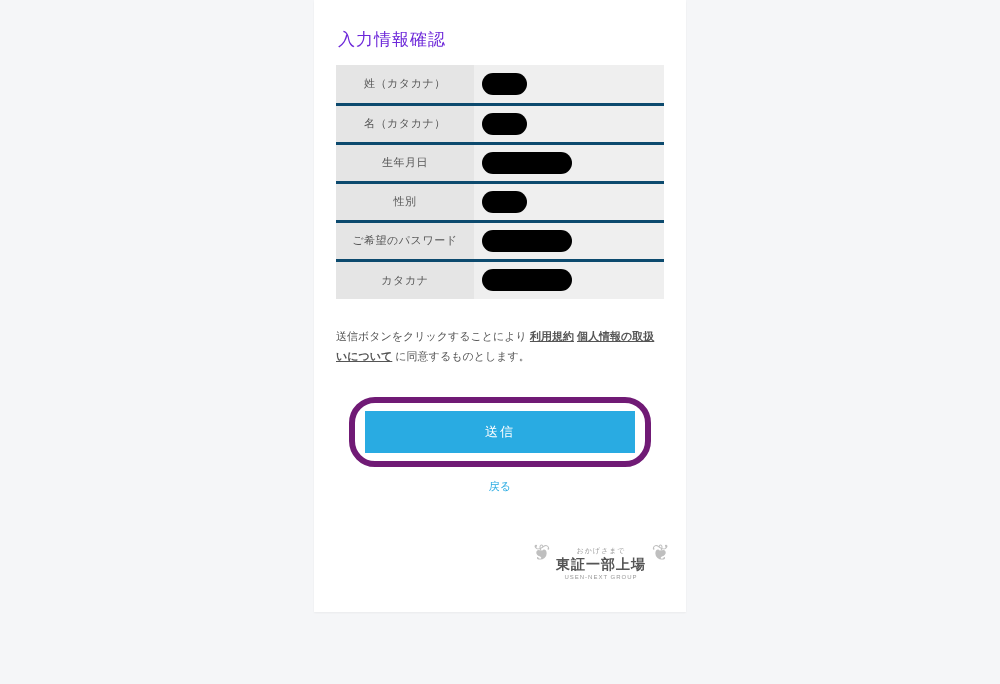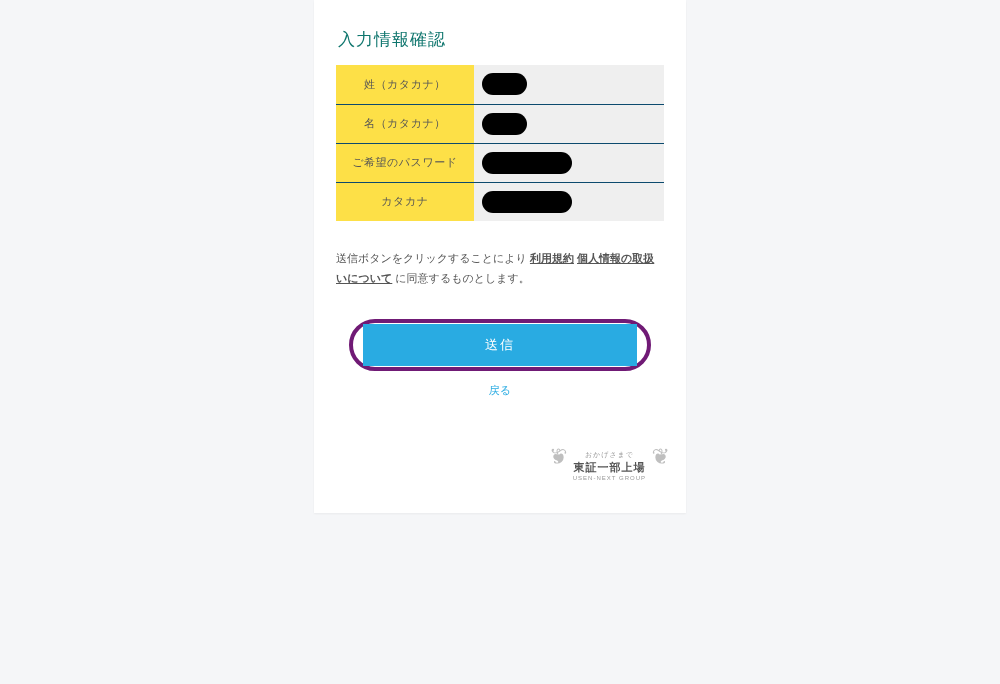--- a/index.html
+++ b/index.html
@@ -15,48 +15,48 @@
     .card {
       background: #fff;
       width: 372px;
       margin-top: 0;
       padding: 18px 22px 28px 22px;
       box-shadow: 0 1px 2px rgba(0,0,0,0.05);
     }
     .page-title {
       font-size: 17px;
       font-weight: 500;
-      color: #0f766e;
+      color: #6d28d9;
       letter-spacing: 1px;
       margin: 10px 0 14px 2px;
     }
     .confirm-table {
       width: 100%;
       border-collapse: collapse;
     }
     .confirm-table tr {
       height: 39px;
     }
     .confirm-table th {
-      background: #fde047;
+      background: #e5e5e5;
       width: 42%;
       font-size: 11px;
       font-weight: 400;
       color: #555;
       text-align: center;
       letter-spacing: 0.5px;
     }
     .confirm-table td {
       background: #efefef;
       width: 58%;
       padding-left: 8px;
     }
     .confirm-table tr + tr th,
     .confirm-table tr + tr td {
-      border-top: 1px solid #0c4a6e;
+      border-top: 3px solid #0c4a6e;
     }
     .redacted {
       display: inline-block;
       background: #000;
       height: 22px;
       border-radius: 11px;
       vertical-align: middle;
     }
     .w-small { width: 45px; }
     .w-med   { width: 90px; }
@@ -69,23 +69,23 @@
       margin-top: 28px;
     }
     .consent-text a {
       color: #555;
       text-decoration: underline;
       cursor: pointer;
       font-weight: bold;
     }
     .submit-wrap {
       margin: 30px auto 12px auto;
-      border: 4px solid #701a75;
+      border: 6px solid #701a75;
       border-radius: 26px;
-      padding: 1px 10px;
+      padding: 8px 10px;
       width: 92%;
     }
     .submit-btn {
       display: block;
       width: 100%;
       background: #29abe2;
       color: #fff;
       border: none;
       height: 42px;
       font-size: 13px;
@@ -104,21 +104,21 @@
     .footer-badge {
       float: right;
       text-align: center;
       margin-top: 48px;
       font-size: 9px;
       color: #888;
       position: relative;
       padding: 4px 18px;
     }
     .footer-badge .lead { font-size: 7px; color:#999; letter-spacing:1px; }
-    .footer-badge .main { font-size: 11px; font-weight:700; color:#555; letter-spacing:1px; }
+    .footer-badge .main { font-size: 14px; font-weight:700; color:#555; letter-spacing:1px; }
     .footer-badge .sub  { font-size: 6px; color:#999; letter-spacing:1px; }
     .laurel {
       position: absolute;
       top: 0;
       font-size: 22px;
       color: #bfbfbf;
       line-height: 1;
     }
     .laurel.left  { left: -6px; transform: scaleX(-1); }
     .laurel.right { right: -6px; }
@@ -131,20 +131,28 @@
   <h2 class="page-title">入力情報確認</h2>
 
   <table class="confirm-table">
     <tbody id="fields-body">
         <tr>
           <th>姓（カタカナ）</th>
           <td><span class="redacted w-small"></span></td>
         </tr>
         <tr>
           <th>名（カタカナ）</th>
+          <td><span class="redacted w-small"></span></td>
+        </tr>
+        <tr>
+          <th>生年月日</th>
+          <td><span class="redacted w-med"></span></td>
+        </tr>
+        <tr>
+          <th>性別</th>
           <td><span class="redacted w-small"></span></td>
         </tr>
         <tr>
           <th>ご希望のパスワード</th>
           <td><span class="redacted w-med"></span></td>
         </tr>
         <tr>
           <th>カタカナ</th>
           <td><span class="redacted w-med"></span></td>
         </tr>

